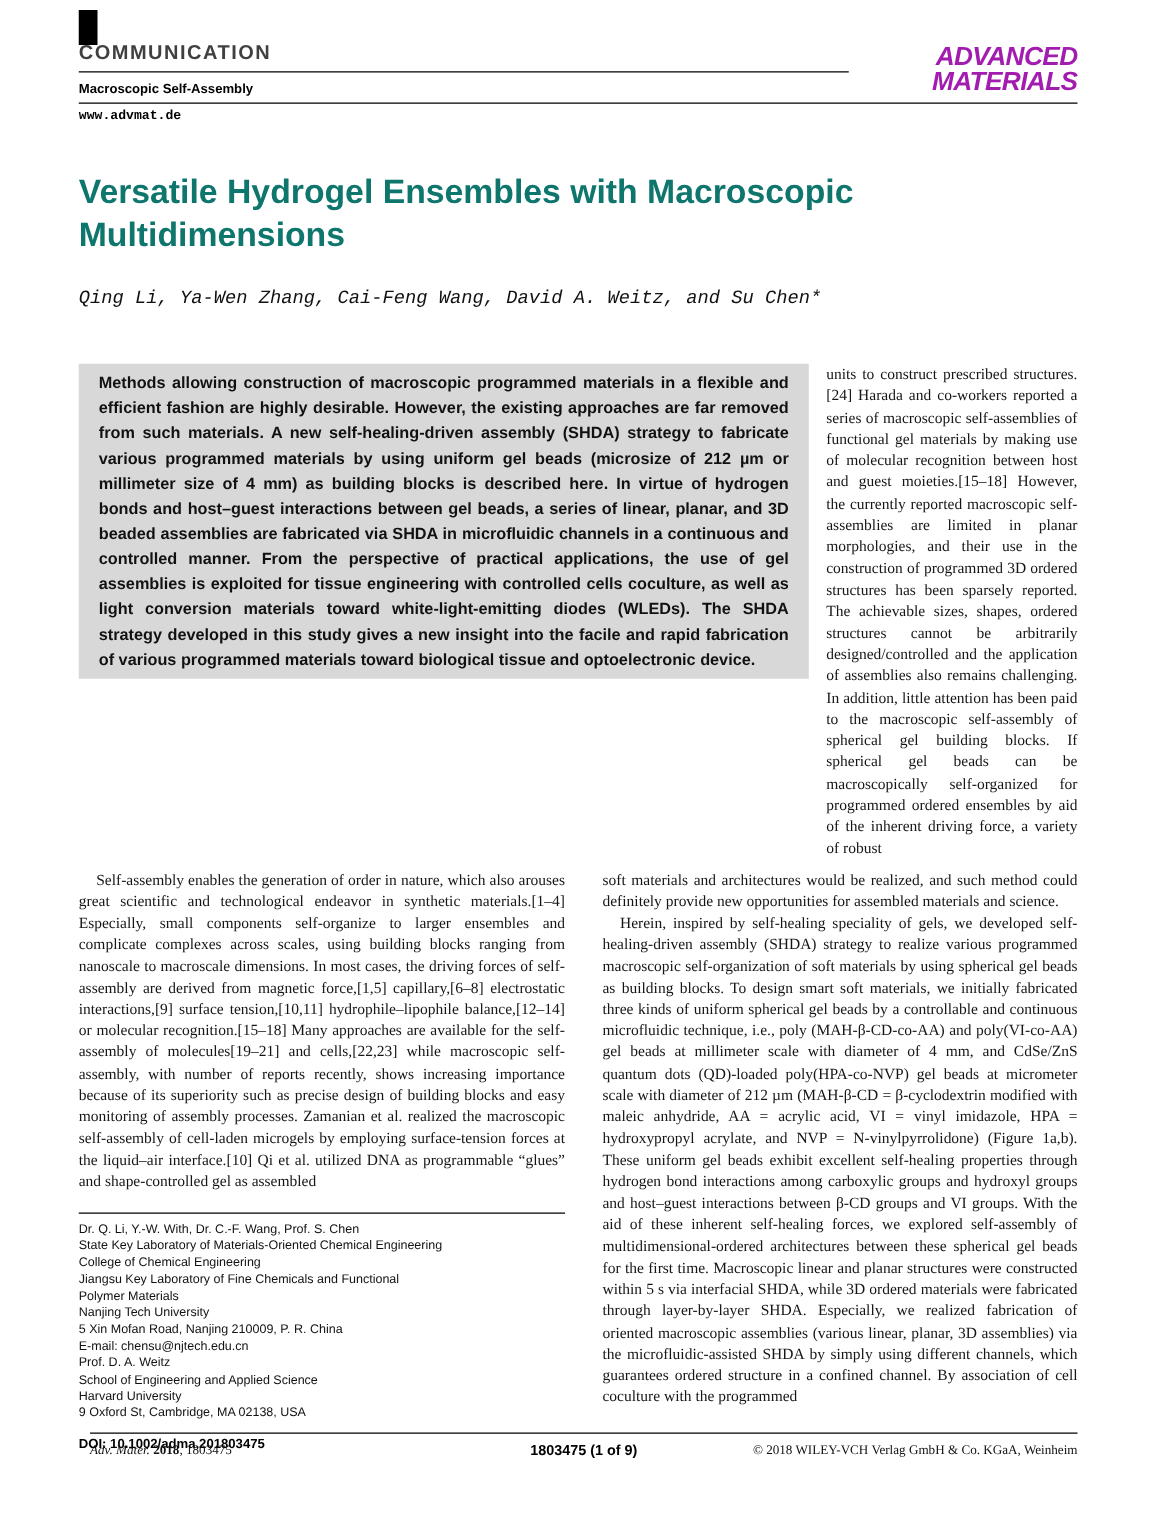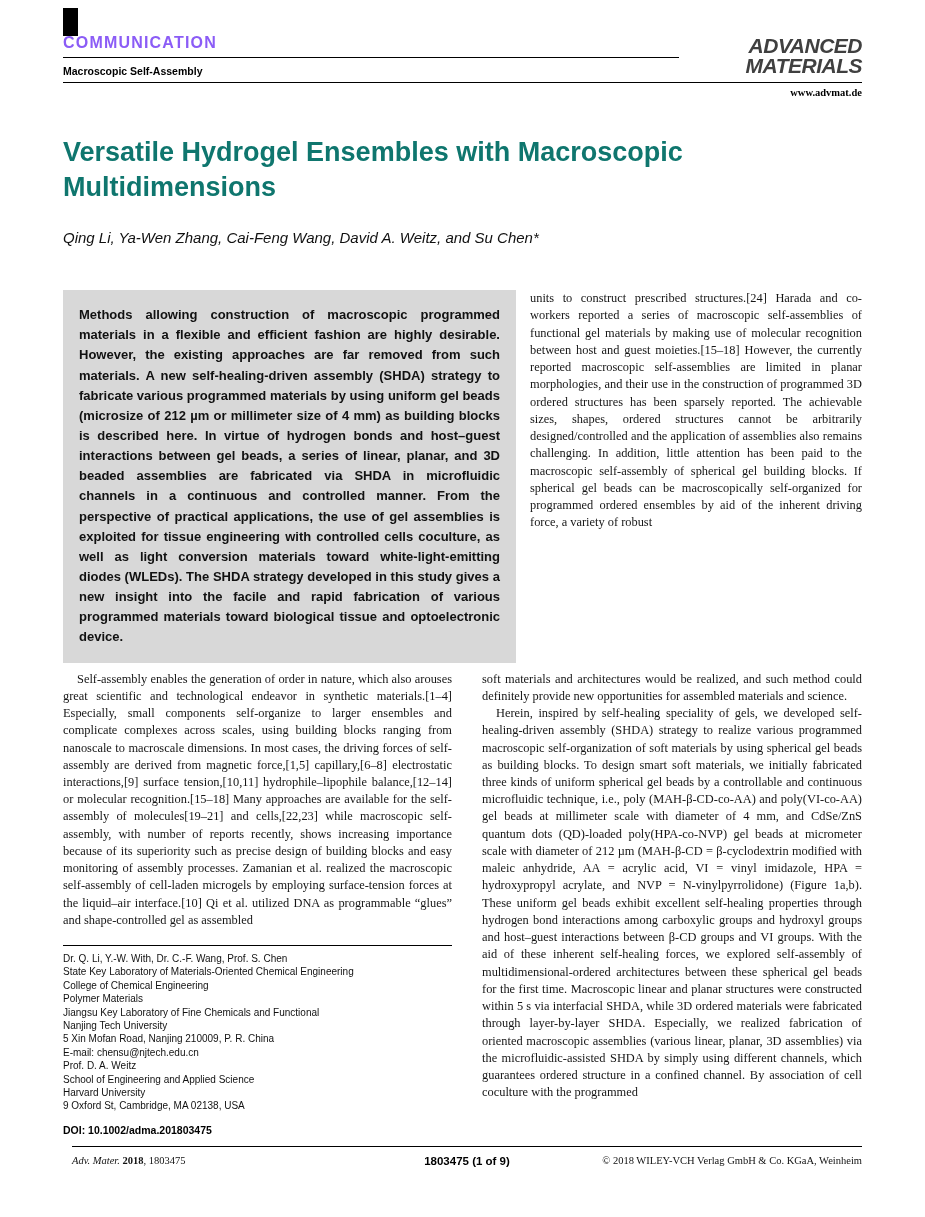--- a/index.html
+++ b/index.html
@@ -13,52 +13,52 @@
 
   
   .corner-mark { position:absolute; top:8px; left:63px; width:15px; height:28px; background:#000; }
 
   
   header { margin-top:34px; }
   .header-row { display:flex; justify-content:space-between; align-items:flex-end; }
   .header-left { flex:1 1 auto; }
   .kicker {
     font-family:"Liberation Sans", sans-serif; font-weight:bold;
-    font-size:16px; letter-spacing:1.2px; color:#8b5cf6;
+    font-size:16px; letter-spacing:1.2px; color:#404040;
   }
   .rule-kicker { border-top:1.6px solid #000; margin-top:5px; margin-right:28px; }
   .section-label {
     font-family:"Liberation Sans", sans-serif; font-weight:bold;
     font-size:10.5px; margin-top:7px; color:#000;
   }
   .logo {
     font-family:"Liberation Sans", sans-serif; font-weight:bold; font-style:italic;
-    font-size:21px; line-height:0.92; text-align:right; letter-spacing:-0.5px; color:#404040;
+    font-size:21px; line-height:0.92; text-align:right; letter-spacing:-0.5px; color:#a21caf;
     padding-bottom:2px; width:155px; flex:0 0 auto;
   }
   .rule-full { border-top:1.2px solid #000; margin-top:5px; }
   .site-url {
-    font-family:Liberation Serif, serif; font-weight:bold;
-    font-size:10.5px; text-align:right; margin-top:4px; color:#000;
+    font-family:Liberation Mono, monospace; font-weight:bold;
+    font-size:10.5px; text-align:left; margin-top:4px; color:#000;
   }
 
   
   .title {
     font-family:"Liberation Sans", sans-serif; font-weight:bold;
     font-size:27px; line-height:1.3; max-width:700px; margin-top:37px; color:#0f766e;
   }
   .authors {
-    font-family:Liberation Sans, sans-serif; font-style:italic;
+    font-family:Liberation Mono, monospace; font-style:italic;
     font-size:15px; margin-top:24px; color:#111;
   }
 
   
   .top-section { display:flex; gap:14px; margin-top:44px; align-items:flex-start; }
   .abstract-box {
-    width:453px; flex:0 0 auto; background:#d8d8d8; padding:15px 16px;
+    width:584px; flex:0 0 auto; background:#d8d8d8; padding:5px 16px;
   }
   .abstract-box p {
     font-family:"Liberation Sans", sans-serif; font-weight:bold;
     font-size:13px; line-height:1.55; text-align:justify; color:#111;
   }
   .col-narrow { flex:1 1 auto; }
 
   .body-text {
     font-size:12.4px; line-height:1.39; text-align:justify; color:#151515;
   }
@@ -131,22 +131,22 @@
   </section>
 
   <section class="bottom-section">
     <div class="col-left">
       <p class="body-text indent">Self-assembly enables the generation of order in nature, which also arouses great scientific and technological endeavor in synthetic materials.[1–4] Especially, small components self-organize to larger ensembles and complicate complexes across scales, using building blocks ranging from nanoscale to macroscale dimensions. In most cases, the driving forces of self-assembly are derived from magnetic force,[1,5] capillary,[6–8] electrostatic interactions,[9] surface tension,[10,11] hydrophile–lipophile balance,[12–14] or molecular recognition.[15–18] Many approaches are available for the self-assembly of molecules[19–21] and cells,[22,23] while macroscopic self-assembly, with number of reports recently, shows increasing importance because of its superiority such as precise design of building blocks and easy monitoring of assembly processes. Zamanian et al. realized the macroscopic self-assembly of cell-laden microgels by employing surface-tension forces at the liquid–air interface.[10] Qi et al. utilized DNA as programmable “glues” and shape-controlled gel as assembled</p>
       <div class="footnote">
         <div class="fn-rule"></div>
         <div class="fn-line">Dr. Q. Li, Y.-W. With, Dr. C.-F. Wang, Prof. S. Chen</div>
         <div class="fn-line">State Key Laboratory of Materials-Oriented Chemical Engineering</div>
         <div class="fn-line">College of Chemical Engineering</div>
+        <div class="fn-line">Jiangsu Key Laboratory of Fine Chemicals and Functional</div>
         <div class="fn-line">Polymer Materials</div>
-        <div class="fn-line">Jiangsu Key Laboratory of Fine Chemicals and Functional</div>
         <div class="fn-line">Nanjing Tech University</div>
         <div class="fn-line">5 Xin Mofan Road, Nanjing 210009, P. R. China</div>
         <div class="fn-line">E-mail: chensu@njtech.edu.cn</div>
         <div class="fn-line">Prof. D. A. Weitz</div>
         <div class="fn-line">School of Engineering and Applied Science</div>
         <div class="fn-line">Harvard University</div>
         <div class="fn-line">9 Oxford St, Cambridge, MA 02138, USA</div>
         <div class="fn-doi">DOI: 10.1002/adma.201803475</div>
       </div>
     </div>

